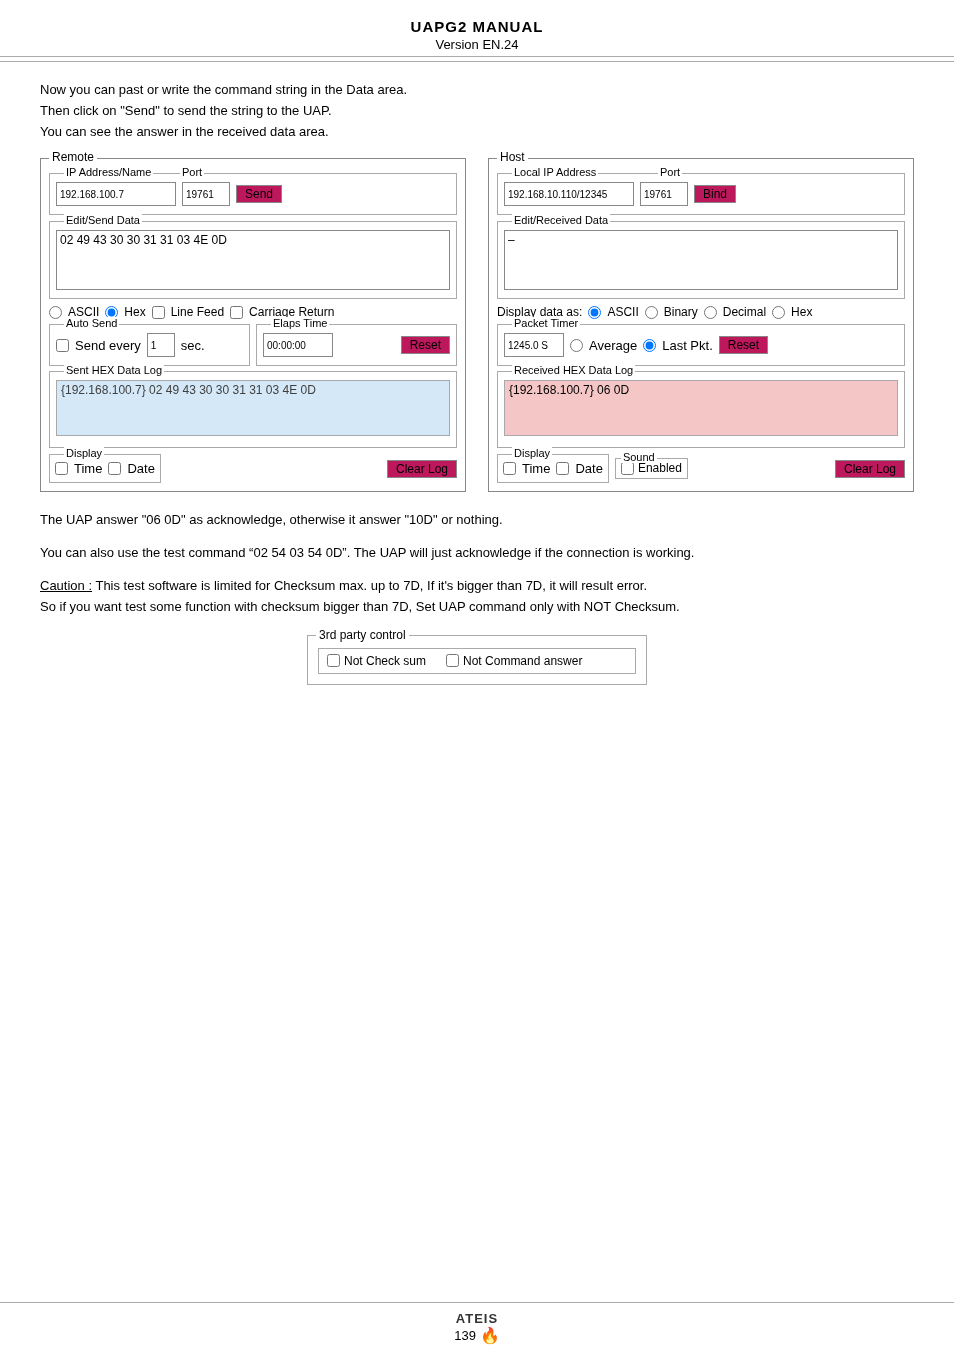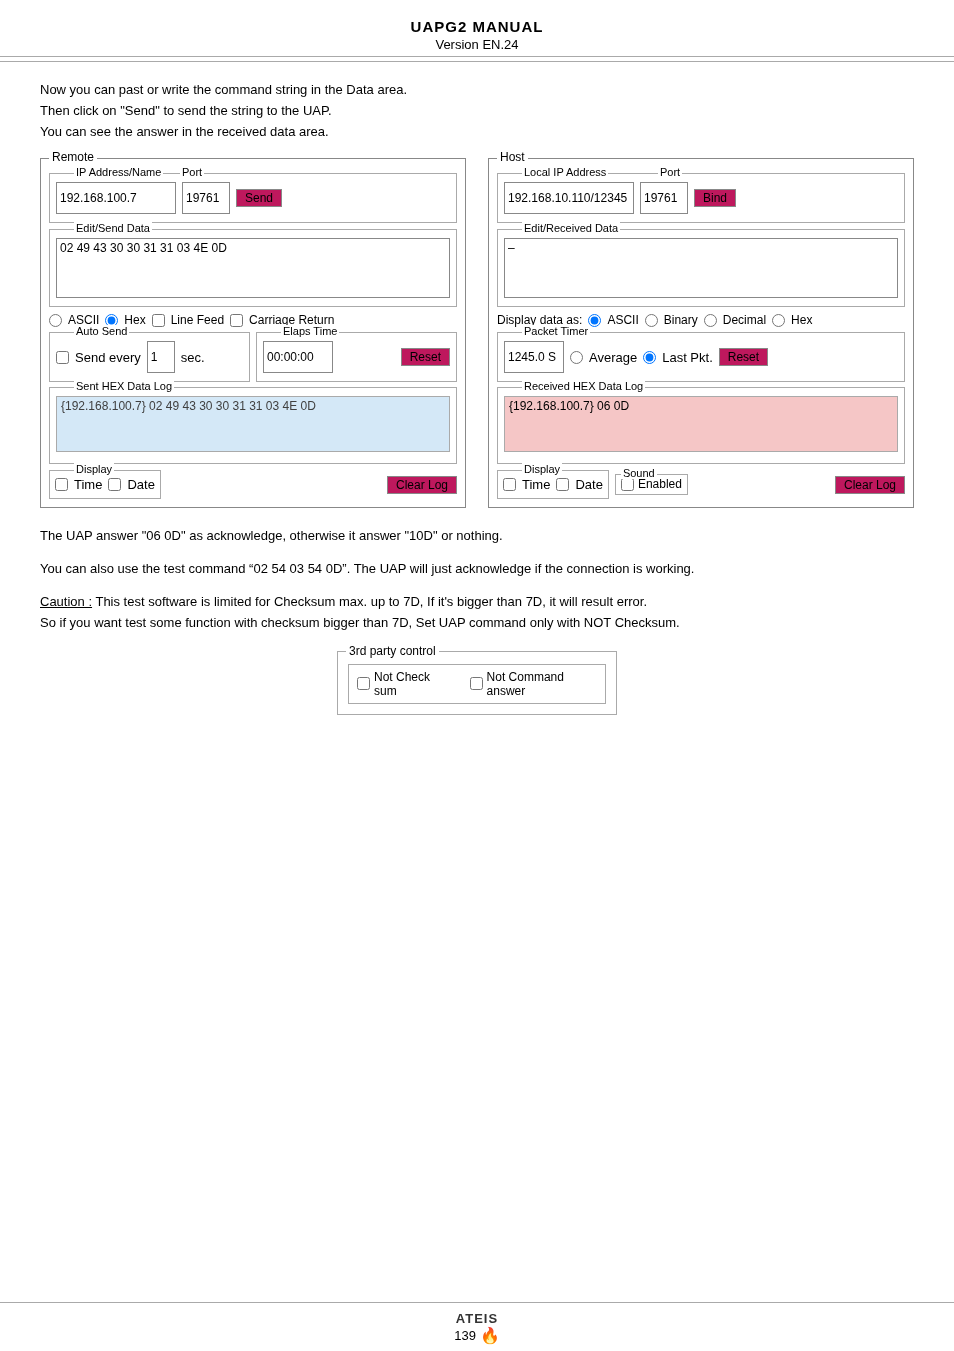--- a/index.html
+++ b/index.html
@@ -75,37 +75,37 @@
       border: 1px solid #aaa;
       padding: 4px 6px 5px 6px;
       position: relative;
       margin-bottom: 6px;
     }
     .subgroup-legend {
       font-size: 11px;
       color: #000;
       position: absolute;
       top: -8px;
-      left: 24px;
+      left: 14px;
       background: #fff;
       padding: 0 2px;
     }
     .row {
       display: flex;
       flex-direction: row;
       align-items: center;
       gap: 6px;
       margin-bottom: 3px;
     }
     input[type="text"] {
       border: 1px solid #888;
-      font-size: 12px;
+      font-size: 10px;
       padding: 1px 3px;
       background: #fff;
-      height: 32px;
+      height: 24px;
     }
     textarea {
       border: 1px solid #888;
       font-size: 12px;
       padding: 2px 3px;
       resize: none;
       background: #fff;
       font-family: Arial, sans-serif;
     }
     button {
@@ -165,21 +165,21 @@
     }
     
     .body-para {
       font-size: 13px;
       line-height: 1.6;
       margin-bottom: 12px;
     }
     
     .third-party-container {
       margin: 17px auto;
-      width: 280px;
+      width: 340px;
     }
     .third-party-box {
       border: 1px solid #aaa;
       padding: 6px 10px 10px 10px;
       position: relative;
     }
     .third-party-legend {
       font-size: 12px;
       position: absolute;
       top: -8px;

